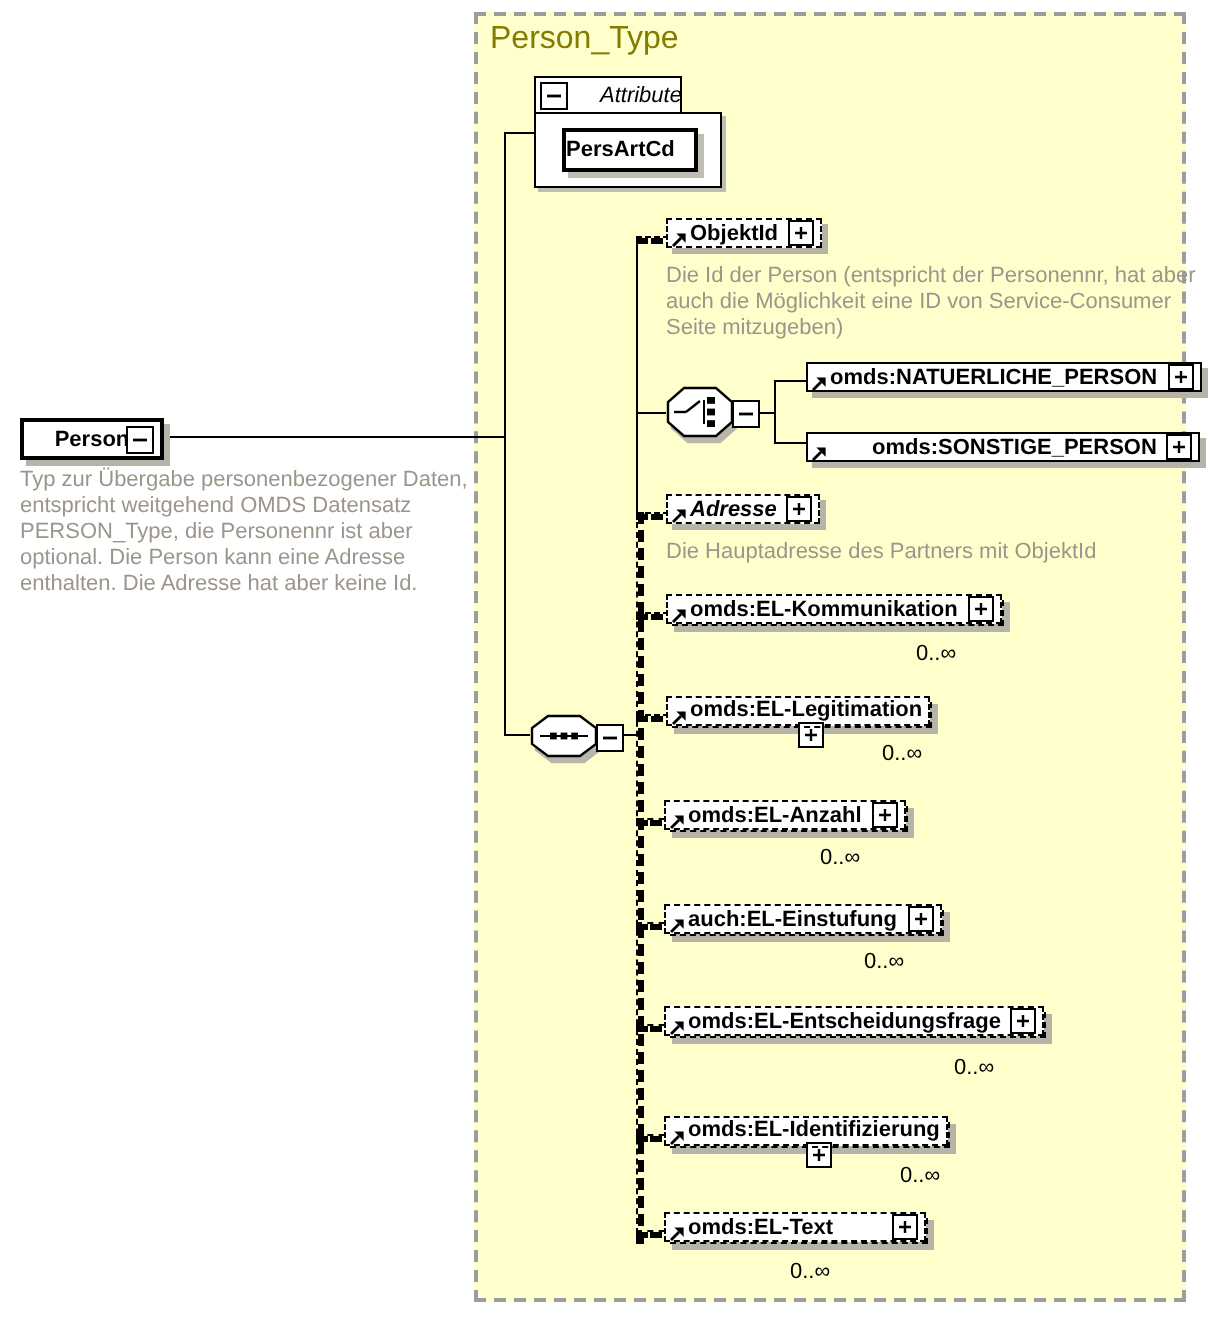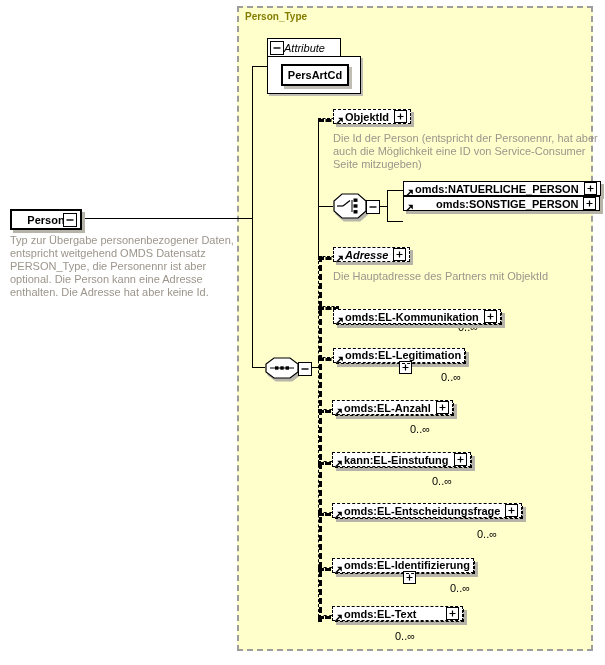--- a/index.html
+++ b/index.html
@@ -1,21 +1,21 @@
 <!DOCTYPE html>
 <html><head>
 <meta charset="utf-8">
 <style>
   html,body{margin:0;padding:0;background:#fff;}
   #canvas{position:relative;width:605px;height:665px;background:#fff;overflow:hidden;
           font-family:"Liberation Sans",sans-serif;}
   
   .container{position:absolute;left:237px;top:6px;width:356px;height:645px;box-sizing:border-box;
              background:#FFFFCC;border:2px dashed #9d9d9d;}
-  .container-title{position:absolute;left:245px;top:11px;font-weight:bold;font-size:10px;color:#847C00;white-space:nowrap;}
+  .container-title{position:absolute;left:245px;top:11px;font-weight:normal;font-size:16px;color:#847C00;white-space:nowrap;}
   
   .hline{position:absolute;height:0;border-top:1px solid #000;}
   .vline{position:absolute;width:0;border-left:1px solid #000;}
   .dash{border-style:dashed !important;}
   
   .el{position:absolute;box-sizing:border-box;height:15px;background:#fff;border:1px solid #000;
       display:flex;align-items:center;padding:0 3px 0 11px;font-weight:bold;font-size:11px;
       white-space:nowrap;box-shadow:3px 3px 0 #b6b4a8;}
   .el.opt{border-style:dashed;}
   .el.multi{box-shadow:4px 4px 0 #b6b4a8;}
@@ -25,26 +25,26 @@
   .plus{display:inline-block;width:11px;height:11px;margin-left:5px;background:#fff;border:1px solid #000;
         box-sizing:content-box;flex:0 0 auto;}
   .plus svg,.minusbox svg{display:block;}
   .minusbox{position:absolute;width:12px;height:12px;background:#fff;border:1px solid #000;}
   .ref{position:absolute;left:1px;bottom:-1px;width:9px;height:9px;}
   
   .ann{position:absolute;font-size:11px;line-height:13px;color:#9C958B;}
   .occ{position:absolute;font-size:11px;color:#000;white-space:nowrap;}
   
   .attr-tab{position:absolute;left:267px;top:38px;width:74px;height:19px;box-sizing:border-box;
-            background:#fff;border:1px solid #000;display:flex;align-items:center;padding-left:16px;
+            background:#fff;border:1px solid #000;display:flex;align-items:center;padding-left:32px;
             font-size:11px;font-style:italic;z-index:3;}
   .attr-body{position:absolute;left:267px;top:56px;width:94px;height:38px;box-sizing:border-box;
              background:#fff;border:1px solid #000;z-index:2;box-shadow:2px 2px 0 #c0beb4;}
   .persart{position:absolute;left:281px;top:64px;width:68px;height:22px;box-sizing:border-box;
-           background:#fff;border:2px solid #000;display:flex;align-items:center;justify-content:center;
+           background:#fff;border:2px solid #000;display:flex;align-items:center;
            font-weight:bold;font-size:11px;z-index:4;box-shadow:3px 3px 0 #c0beb4;}
   .compositor{position:absolute;filter:drop-shadow(2px 3px 0 #b8b6aa);}
   .z{z-index:5;}
 </style>
 </head>
 <body>
 
 <div id="canvas">
 
   <div class="container"></div>
@@ -149,21 +149,21 @@
           <path d="M1.5 8 L5.5 4" stroke="#000" stroke-width="1.4" fill="none"></path>
           <polygon points="3.2,1.8 7.8,1.8 7.8,6.4" fill="#000"></polygon>
         </svg></span>
     <span>omds:NATUERLICHE_PERSON</span>
     <span class="plus">
         <svg width="11" height="11">
           <path d="M2.5 5.5 H8.5 M5.5 2.5 V8.5" stroke="#000" stroke-width="1.2"></path>
         </svg>
       </span>
   </div>
-  <div class="el z" style="left:403px;top:196px;padding-left:32px;">
+  <div class="el z" style="left:403px;top:216px;padding-left:32px;">
     <span class="ref"><svg width="9" height="9">
           <path d="M1.5 8 L5.5 4" stroke="#000" stroke-width="1.4" fill="none"></path>
           <polygon points="3.2,1.8 7.8,1.8 7.8,6.4" fill="#000"></polygon>
         </svg></span>
     <span>omds:SONSTIGE_PERSON</span>
     <span class="plus">
         <svg width="11" height="11">
           <path d="M2.5 5.5 H8.5 M5.5 2.5 V8.5" stroke="#000" stroke-width="1.2"></path>
         </svg>
       </span>
@@ -176,21 +176,21 @@
         </svg></span>
     <span>Adresse</span>
     <span class="plus">
         <svg width="11" height="11">
           <path d="M2.5 5.5 H8.5 M5.5 2.5 V8.5" stroke="#000" stroke-width="1.2"></path>
         </svg>
       </span>
   </div>
   <div class="ann" style="left:333px;top:270px;width:280px;">Die Hauptadresse des Partners mit ObjektId</div>
 
-  <div class="el opt multi z" style="left:333px;top:297px;margin-top:12px;">
+  <div class="el opt multi z" style="left:333px;top:297px;">
     <span class="ref"><svg width="9" height="9">
           <path d="M1.5 8 L5.5 4" stroke="#000" stroke-width="1.4" fill="none"></path>
           <polygon points="3.2,1.8 7.8,1.8 7.8,6.4" fill="#000"></polygon>
         </svg></span>
     <span>omds:EL-Kommunikation</span>
     <span class="plus">
         <svg width="11" height="11">
           <path d="M2.5 5.5 H8.5 M5.5 2.5 V8.5" stroke="#000" stroke-width="1.2"></path>
         </svg>
       </span>
@@ -223,21 +223,21 @@
         </svg>
       </span>
   </div>
   <span class="occ" style="left:410px;top:423px;">0..∞</span>
 
   <div class="el opt multi z" style="left:332px;top:452px;">
     <span class="ref"><svg width="9" height="9">
           <path d="M1.5 8 L5.5 4" stroke="#000" stroke-width="1.4" fill="none"></path>
           <polygon points="3.2,1.8 7.8,1.8 7.8,6.4" fill="#000"></polygon>
         </svg></span>
-    <span>kann:EL-Einstufung</span>
+    <span>auch:EL-Einstufung</span>
     <span class="plus">
         <svg width="11" height="11">
           <path d="M2.5 5.5 H8.5 M5.5 2.5 V8.5" stroke="#000" stroke-width="1.2"></path>
         </svg>
       </span>
   </div>
   <span class="occ" style="left:432px;top:475px;">0..∞</span>
 
   <div class="el opt multi z" style="left:332px;top:503px;">
     <span class="ref"><svg width="9" height="9">

